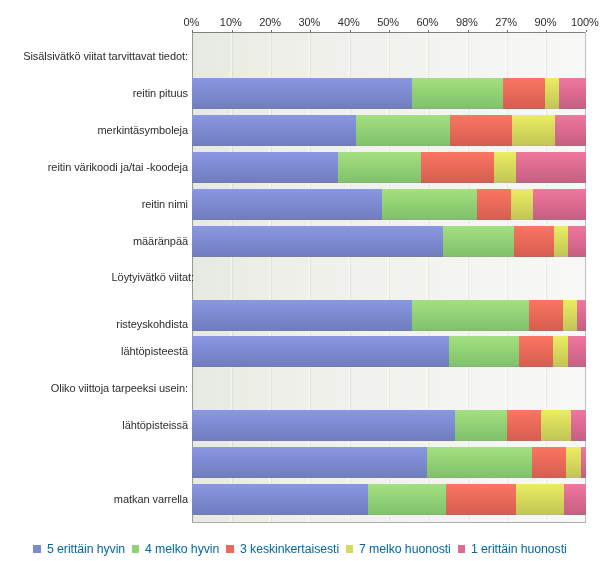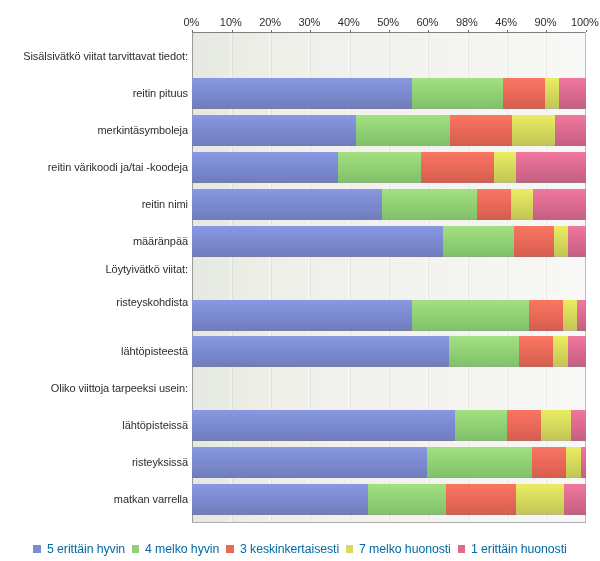--- a/index.html
+++ b/index.html
@@ -69,21 +69,21 @@
     <div class="xlabel" style="left: 279.42px; width: 60px;">30%</div>
     <div class="tick" style="left: 350px;"></div>
     <div class="xlabel" style="left: 318.76px; width: 60px;">40%</div>
     <div class="tick" style="left: 389px;"></div>
     <div class="xlabel" style="left: 358.1px; width: 60px;">50%</div>
     <div class="tick" style="left: 428px;"></div>
     <div class="xlabel" style="left: 397.44px; width: 60px;">60%</div>
     <div class="tick" style="left: 468px;"></div>
     <div class="xlabel" style="left: 436.78px; width: 60px;">98%</div>
     <div class="tick" style="left: 507px;"></div>
-    <div class="xlabel" style="left: 476.12px; width: 60px;">46%</div>
+    <div class="xlabel" style="left: 476.12px; width: 60px;">27%</div>
     <div class="tick" style="left: 546px;"></div>
     <div class="xlabel" style="left: 515.46px; width: 60px;">90%</div>
     <div class="tick" style="left: 586px;"></div>
     <div class="xlabel" style="left: 554.8px; width: 60px;">100%</div>
     <div class="ylabel" style="top: 49.1px;">Sisälsivätkö viitat tarvittavat tiedot:</div>
     <div class="ylabel" style="top: 86.02px;">reitin pituus</div>
     <div class="bar" style="left: 192.2px; top: 78.02px; width: 393.4px;">
       <div class="seg" title="5 erittäin hyvin: 55.8%" style="left: 0px; width: 219.517px; background: linear-gradient(rgb(138, 151, 227) 0%, rgb(124, 139, 209) 48%, rgb(112, 125, 190) 100%);"></div>
       <div class="seg-edge" style="left: 0px; width: 219.517px; background: rgb(119, 125, 158);"></div>
       <div class="seg" title="4 melko hyvin: 23.1%" style="left: 219.517px; width: 90.8754px; background: linear-gradient(rgb(163, 224, 129) 0%, rgb(146, 209, 117) 48%, rgb(128, 194, 107) 100%);"></div>
@@ -140,22 +140,22 @@
       <div class="seg-edge" style="left: 0px; width: 250.596px; background: rgb(119, 125, 158);"></div>
       <div class="seg" title="4 melko hyvin: 18.2%" style="left: 250.596px; width: 71.5988px; background: linear-gradient(rgb(163, 224, 129) 0%, rgb(146, 209, 117) 48%, rgb(128, 194, 107) 100%);"></div>
       <div class="seg-edge" style="left: 250.596px; width: 71.5988px; background: rgb(140, 175, 125);"></div>
       <div class="seg" title="3 keskinkertaisesti: 10.1%" style="left: 322.195px; width: 39.7334px; background: linear-gradient(rgb(251, 117, 98) 0%, rgb(234, 106, 89) 48%, rgb(214, 94, 80) 100%);"></div>
       <div class="seg-edge" style="left: 322.195px; width: 39.7334px; background: rgb(185, 104, 97);"></div>
       <div class="seg" title="2 melko huonosti: 3.5%" style="left: 361.928px; width: 13.769px; background: linear-gradient(rgb(234, 237, 98) 0%, rgb(215, 218, 92) 48%, rgb(194, 198, 85) 100%);"></div>
       <div class="seg-edge" style="left: 361.928px; width: 13.769px; background: rgb(188, 182, 136);"></div>
       <div class="seg" title="1 erittäin huonosti: 4.5%" style="left: 375.697px; width: 17.703px; background: linear-gradient(rgb(240, 119, 158) 0%, rgb(220, 107, 144) 48%, rgb(197, 96, 130) 100%);"></div>
       <div class="seg-edge" style="left: 375.697px; width: 17.703px; background: rgb(167, 111, 130);"></div>
     </div>
-    <div class="ylabel" style="top: 262px;">Löytyivätkö viitat:</div>
-    <div class="ylabel" style="top: 295px;">risteyskohdista</div>
+    <div class="ylabel" style="top: 270px; margin-left: 6px;">Löytyivätkö viitat:</div>
+    <div class="ylabel" style="top: 317px;">risteyskohdista</div>
     <div class="bar" style="left: 192.2px; top: 299.54px; width: 393.4px;">
       <div class="seg" title="5 erittäin hyvin: 55.8%" style="left: 0px; width: 219.517px; background: linear-gradient(rgb(138, 151, 227) 0%, rgb(124, 139, 209) 48%, rgb(112, 125, 190) 100%);"></div>
       <div class="seg-edge" style="left: 0px; width: 219.517px; background: rgb(119, 125, 158);"></div>
       <div class="seg" title="4 melko hyvin: 29.7%" style="left: 219.517px; width: 116.84px; background: linear-gradient(rgb(163, 224, 129) 0%, rgb(146, 209, 117) 48%, rgb(128, 194, 107) 100%);"></div>
       <div class="seg-edge" style="left: 219.517px; width: 116.84px; background: rgb(140, 175, 125);"></div>
       <div class="seg" title="3 keskinkertaisesti: 8.7%" style="left: 336.357px; width: 34.2258px; background: linear-gradient(rgb(251, 117, 98) 0%, rgb(234, 106, 89) 48%, rgb(214, 94, 80) 100%);"></div>
       <div class="seg-edge" style="left: 336.357px; width: 34.2258px; background: rgb(185, 104, 97);"></div>
       <div class="seg" title="2 melko huonosti: 3.5%" style="left: 370.583px; width: 13.769px; background: linear-gradient(rgb(234, 237, 98) 0%, rgb(215, 218, 92) 48%, rgb(194, 198, 85) 100%);"></div>
       <div class="seg-edge" style="left: 370.583px; width: 13.769px; background: rgb(188, 182, 136);"></div>
       <div class="seg" title="1 erittäin huonosti: 2.3%" style="left: 384.352px; width: 9.0482px; background: linear-gradient(rgb(240, 119, 158) 0%, rgb(220, 107, 144) 48%, rgb(197, 96, 130) 100%);"></div>
@@ -181,21 +181,20 @@
       <div class="seg-edge" style="left: 0px; width: 262.791px; background: rgb(119, 125, 158);"></div>
       <div class="seg" title="4 melko hyvin: 13.2%" style="left: 262.791px; width: 51.9288px; background: linear-gradient(rgb(163, 224, 129) 0%, rgb(146, 209, 117) 48%, rgb(128, 194, 107) 100%);"></div>
       <div class="seg-edge" style="left: 262.791px; width: 51.9288px; background: rgb(140, 175, 125);"></div>
       <div class="seg" title="3 keskinkertaisesti: 8.7%" style="left: 314.72px; width: 34.2258px; background: linear-gradient(rgb(251, 117, 98) 0%, rgb(234, 106, 89) 48%, rgb(214, 94, 80) 100%);"></div>
       <div class="seg-edge" style="left: 314.72px; width: 34.2258px; background: rgb(185, 104, 97);"></div>
       <div class="seg" title="2 melko huonosti: 7.6%" style="left: 348.946px; width: 29.8984px; background: linear-gradient(rgb(234, 237, 98) 0%, rgb(215, 218, 92) 48%, rgb(194, 198, 85) 100%);"></div>
       <div class="seg-edge" style="left: 348.946px; width: 29.8984px; background: rgb(188, 182, 136);"></div>
       <div class="seg" title="1 erittäin huonosti: 3.7%" style="left: 378.844px; width: 14.5558px; background: linear-gradient(rgb(240, 119, 158) 0%, rgb(220, 107, 144) 48%, rgb(197, 96, 130) 100%);"></div>
       <div class="seg-edge" style="left: 378.844px; width: 14.5558px; background: rgb(167, 111, 130);"></div>
     </div>
-    <div class="ylabel" style="top: 455.22px;">risteyksissä</div>
     <div class="bar" style="left: 192.2px; top: 447.22px; width: 393.4px;">
       <div class="seg" title="5 erittäin hyvin: 59.7%" style="left: 0px; width: 234.86px; background: linear-gradient(rgb(138, 151, 227) 0%, rgb(124, 139, 209) 48%, rgb(112, 125, 190) 100%);"></div>
       <div class="seg-edge" style="left: 0px; width: 234.86px; background: rgb(119, 125, 158);"></div>
       <div class="seg" title="4 melko hyvin: 26.7%" style="left: 234.86px; width: 105.038px; background: linear-gradient(rgb(163, 224, 129) 0%, rgb(146, 209, 117) 48%, rgb(128, 194, 107) 100%);"></div>
       <div class="seg-edge" style="left: 234.86px; width: 105.038px; background: rgb(140, 175, 125);"></div>
       <div class="seg" title="3 keskinkertaisesti: 8.7%" style="left: 339.898px; width: 34.2258px; background: linear-gradient(rgb(251, 117, 98) 0%, rgb(234, 106, 89) 48%, rgb(214, 94, 80) 100%);"></div>
       <div class="seg-edge" style="left: 339.898px; width: 34.2258px; background: rgb(185, 104, 97);"></div>
       <div class="seg" title="2 melko huonosti: 3.8%" style="left: 374.123px; width: 14.9492px; background: linear-gradient(rgb(234, 237, 98) 0%, rgb(215, 218, 92) 48%, rgb(194, 198, 85) 100%);"></div>
       <div class="seg-edge" style="left: 374.123px; width: 14.9492px; background: rgb(188, 182, 136);"></div>
       <div class="seg" title="1 erittäin huonosti: 1.1%" style="left: 389.073px; width: 4.3274px; background: linear-gradient(rgb(240, 119, 158) 0%, rgb(220, 107, 144) 48%, rgb(197, 96, 130) 100%);"></div>

